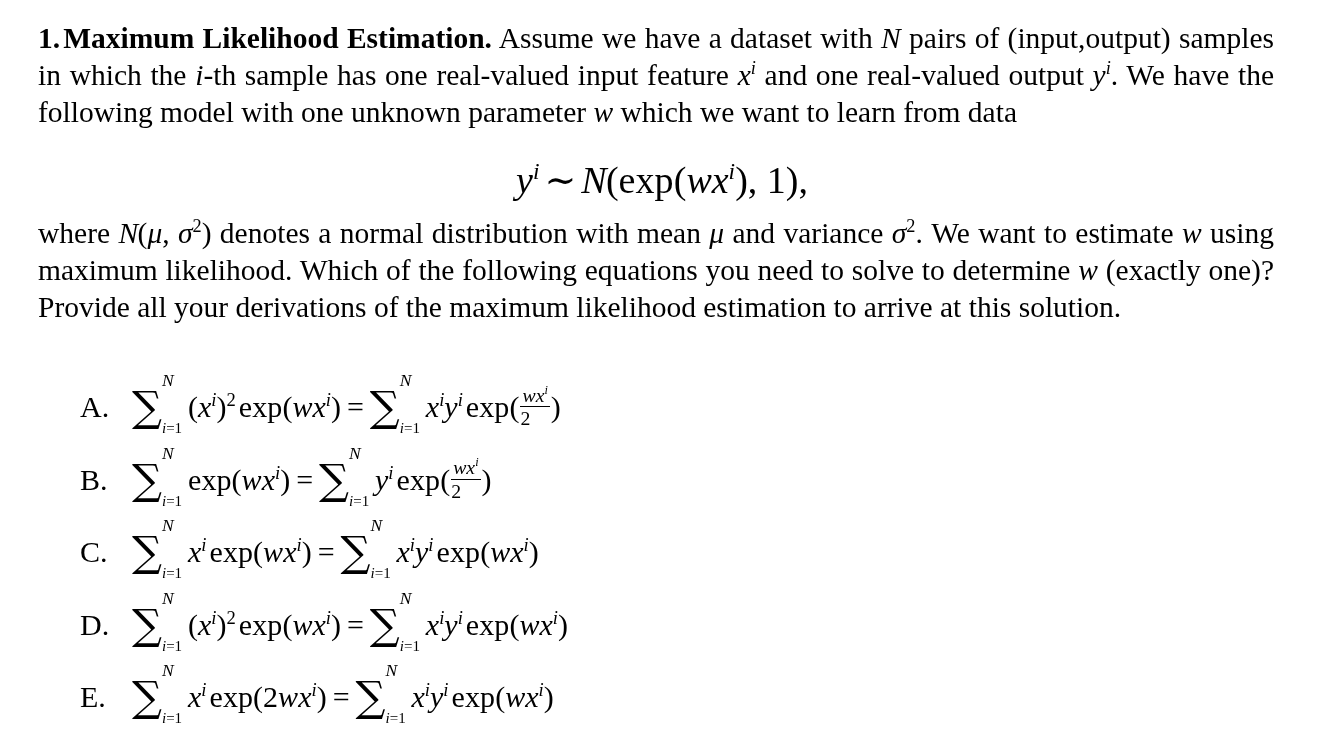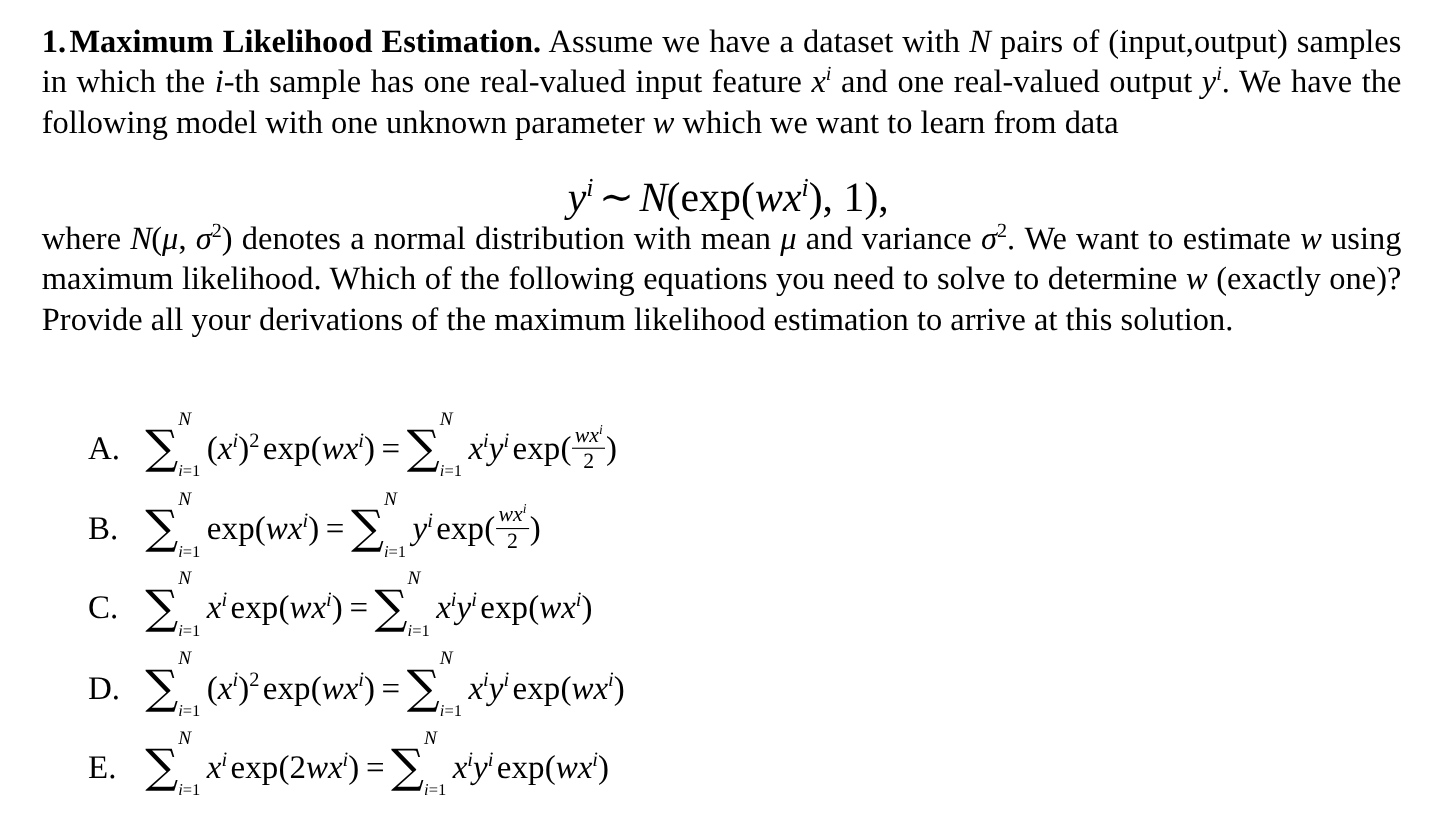--- a/index.html
+++ b/index.html
@@ -141,21 +141,20 @@
   }
   .exp-fn {
     font-style: normal;
     letter-spacing: 0.1px;
   }
 
   
   .frac {
     display: inline-block;
     vertical-align: -0.42em;
-    text-align: center;
     font-size: 0.66em;
     line-height: 1.05;
     margin: 0 1px;
   }
   .frac .num {
     display: block;
     border-bottom: 1.3px solid #000;
     padding: 0 2px 1px 2px;
     font-style: italic;
   }
@@ -177,21 +176,21 @@
 
   <div class="body-block">
 
     <p class="para lastline-left"><span class="bold">1.</span><span class="thin"></span><span class="bold">Maximum Likelihood Estimation.</span> <span>Assume we have a dataset with </span><span class="mi">N</span><span> pairs of (input,output) samples in which the </span><span class="mi">i</span><span>-th sample has one real-valued input feature </span><span class="mi">x</span><sup class="idx">i</sup><span> and one real-valued output </span><span class="mi">y</span><sup class="idx">i</sup><span>. We have the following model with one unknown parameter </span><span class="mi">w</span><span> which we want to learn from data</span></p>
   </div>
 
   <div class="display-eq">
     <span class="mi">y</span><sup class="idx">i</sup><span class="tilde">∼</span><span class="cal-n">N</span><span class="paren">(</span><span class="exp-fn">exp</span><span class="paren">(</span><span class="mi">w</span><span class="mi">x</span><sup class="idx">i</sup><span class="paren">)</span><span class="op">, </span><span class="op">1</span><span class="paren">)</span><span class="op">,</span>
   </div>
 
-  <div class="body-block" style="top:199px;">
+  <div class="body-block" style="top:215px;">
     <p class="para lastline-left"><span>where </span><span class="cal-n">N</span><span class="paren">(</span><span class="mi">μ</span><span>, </span><span class="mi">σ</span><sup class="plain">2</sup><span class="paren">)</span><span> denotes a normal distribution with mean </span><span class="mi">μ</span><span> and variance </span><span class="mi">σ</span><sup class="plain">2</sup><span>. We want to estimate </span><span class="mi">w</span><span> using maximum likelihood. Which of the following equations you need to solve to determine </span><span class="mi">w</span><span> (exactly one)? Provide all your derivations of the maximum likelihood estimation to arrive at this solution.</span></p>
   </div>
 
   <div class="options">
 
     <div class="opt-row">
       <span class="opt-label">A.</span>
       <span class="opt-eq"><span class="bigsum"><span class="sigma">∑</span><span class="lim-top">N</span><span class="lim-bot"><span>i</span><span class="eqs">=1</span></span></span><span class="limspace"></span><span class="paren">(</span><span class="mi">x</span><sup class="idx">i</sup><span class="paren">)</span><sup class="plain">2</sup><span class="thin"></span><span class="exp-fn">exp</span><span class="paren">(</span><span class="mi">w</span><span class="mi">x</span><sup class="idx">i</sup><span class="paren">)</span><span class="eqsign">=</span><span class="bigsum"><span class="sigma">∑</span><span class="lim-top">N</span><span class="lim-bot"><span>i</span><span class="eqs">=1</span></span></span><span class="limspace"></span><span class="mi">x</span><sup class="idx">i</sup><span class="mi">y</span><sup class="idx">i</sup><span class="thin"></span><span class="exp-fn">exp</span><span class="paren">(</span><span class="frac"><span class="num"><span class="mi">w</span><span class="mi">x</span><sup class="idx">i</sup></span><span class="den">2</span></span><span class="paren">)</span></span>
     </div>
 

